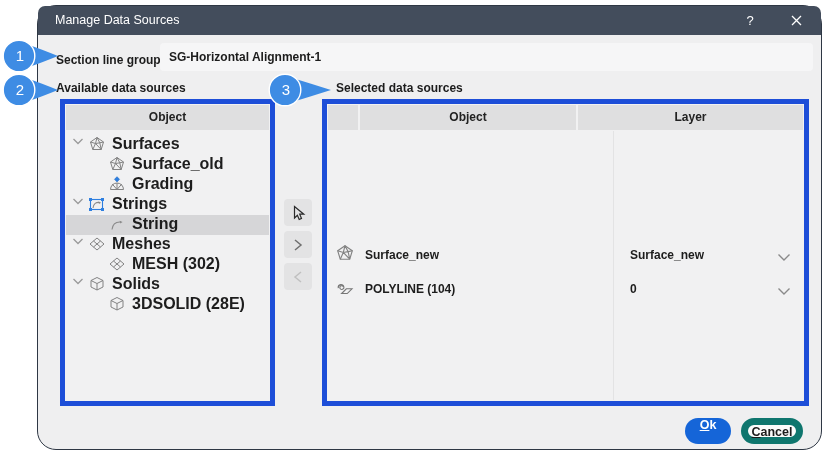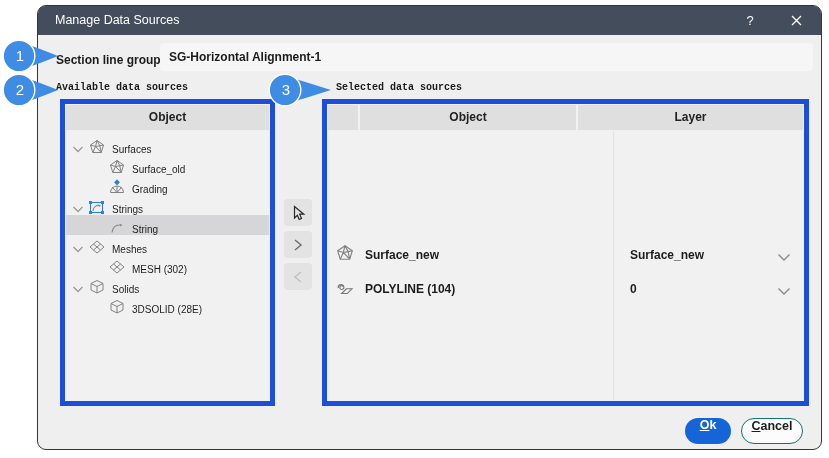--- a/index.html
+++ b/index.html
@@ -1,58 +1,58 @@
 <!DOCTYPE html>
 <html><head>
 <meta charset="utf-8">
 <style>
   html,body{margin:0;padding:0;background:#ffffff;}
   *{box-sizing:border-box;font-family:"Liberation Sans",sans-serif;}
   .stage{position:relative;width:829px;height:458px;background:#ffffff;overflow:hidden;}
 
   .dialog{position:absolute;left:37px;top:5px;width:785px;height:445px;
-    background:#efeff0;border:1.5px solid #2e3744;border-radius:9px;}
+    background:#efeff0;border:1.5px solid #2e3744;border-radius:19px;}
 
   
   .titlebar{position:absolute;left:0;top:0;right:0;height:29px;background:#434d5c;
     border-radius:7px 7px 0 0;}
   .title{position:absolute;left:17px;top:0;line-height:29px;color:#ffffff;font-size:12.5px;font-weight:400;}
   .tb-btn{position:absolute;top:0;height:29px;line-height:29px;color:#ffffff;font-size:13px;
     text-align:center;width:26px;cursor:default;}
   .tb-help{right:58px;}
   .tb-close{right:12px;display:flex;align-items:center;justify-content:center;}
 
   
   .section-label{position:absolute;left:18px;top:41px;height:26px;line-height:26px;
     font-size:12px;font-weight:700;color:#1c1c1c;}
   .section-field{position:absolute;left:122px;top:37px;width:653px;height:28px;
     background:#f6f6f7;border-radius:4px;}
   .section-field span{display:block;padding-left:9px;line-height:28px;font-size:12px;font-weight:700;color:#1c1c1c;}
 
-  .group-label{position:absolute;top:71px;height:22px;line-height:22px;font-size:10px;font-weight:700;color:#1c1c1c;font-family:Liberation Mono, monospace;}
+  .group-label{position:absolute;top:71px;height:22px;line-height:22px;font-size:12px;font-weight:700;color:#1c1c1c;}
   .avail-label{left:18px;}
   .sel-label{left:298px;}
 
   .panel{position:absolute;top:93px;background:#f1f1f2;border:5px solid #1d4ed8;}
   .panel-left{left:22px;width:215px;height:307px;}
   .panel-right{left:284px;width:487px;height:307px;}
 
   .hdr{background:#dfdfe0;height:25px;line-height:25px;text-align:center;
     font-size:12px;font-weight:700;color:#222;}
   .panel-left .hdr{margin:1px;}
   .hdr-row{display:flex;gap:2px;margin:1px;}
   .hdr-cell{background:#dfdfe0;height:25px;line-height:25px;text-align:center;font-size:12px;font-weight:700;color:#222;}
   .hdr-icon{width:30px;}
   .hdr-object{width:216px;}
   .hdr-layer{flex:1;}
   .col-divider{position:absolute;left:286px;top:27px;bottom:1px;width:1px;background:#e3e3e4;}
 
   
   .tree{position:absolute;left:1px;right:1px;top:31px;}
-  .trow{display:flex;align-items:flex-end;height:20px;font-size:10px;font-weight:400;color:#1d1d1d;}
+  .trow{display:flex;align-items:flex-start;height:20px;font-size:16px;font-weight:700;color:#1d1d1d;}
   .trow .expander{width:13px;margin-left:6px;display:flex;align-items:center;}
   .trow.lvl0 .ticon{margin-left:3px;}
   .trow.lvl1 .ticon{margin-left:42px;}
   .ticon{width:17px;height:17px;display:flex;align-items:center;justify-content:center;flex:0 0 auto;}
   .tlabel{margin-left:7px;white-space:nowrap;}
   .trow.selected{background:#d6d6d8;}
 
   
   .xfer-btn{position:absolute;left:246px;width:28px;height:27px;background:#e3e3e4;
     border-radius:4px;display:flex;align-items:center;justify-content:center;}
@@ -66,21 +66,21 @@
   .rrow2{top:162px;}
   .rrow .ricon{width:18px;height:18px;margin-left:8px;display:flex;align-items:center;justify-content:center;}
   .rrow .robj{margin-left:11px;width:245px;font-size:12px;font-weight:700;color:#1d1d1d;white-space:nowrap;}
   .rrow .rlayer{margin-left:20px;flex:1;font-size:12px;font-weight:700;color:#1d1d1d;white-space:nowrap;}
   .rrow .rdrop{margin-right:12px;display:flex;align-items:center;}
 
   
   .btn{position:absolute;top:412px;height:26px;border-radius:13px;font-size:12.5px;font-weight:700;
     display:flex;align-items:flex-start;justify-content:center;cursor:default;}
   .btn-ok{left:647px;width:46px;background:#1565d8;color:#ffffff;}
-  .btn-cancel{left:703px;width:62px;background:#fcfcfc;color:#1d1d1d;border:1px solid #0f766e;}
+  .btn-cancel{left:703px;width:62px;background:#fcfcfc;color:#1d1d1d;border:7px solid #0f766e;}
   .btn span::first-letter{text-decoration:underline;}
 
   
   .callout{position:absolute;width:64px;height:34px;}
   .callout .num{position:absolute;left:8px;top:0;width:20px;height:34px;line-height:34px;
     text-align:center;color:#ffffff;font-size:15px;font-weight:400;}
   .co-1{left:2px;top:39px;}
   .co-2{left:2px;top:73px;}
   .co-3{left:268px;top:73px;}
 </style>

